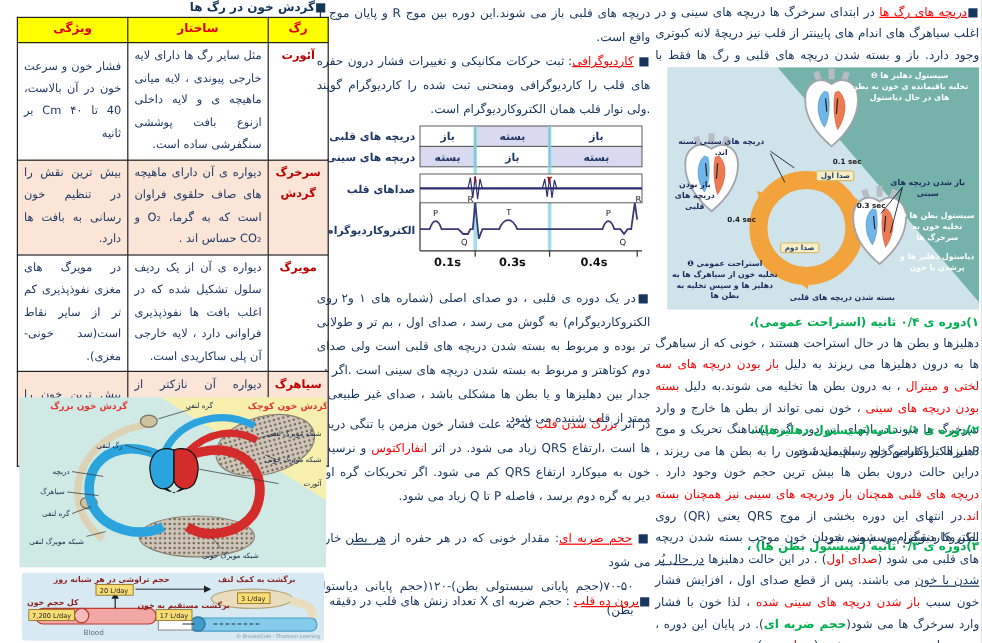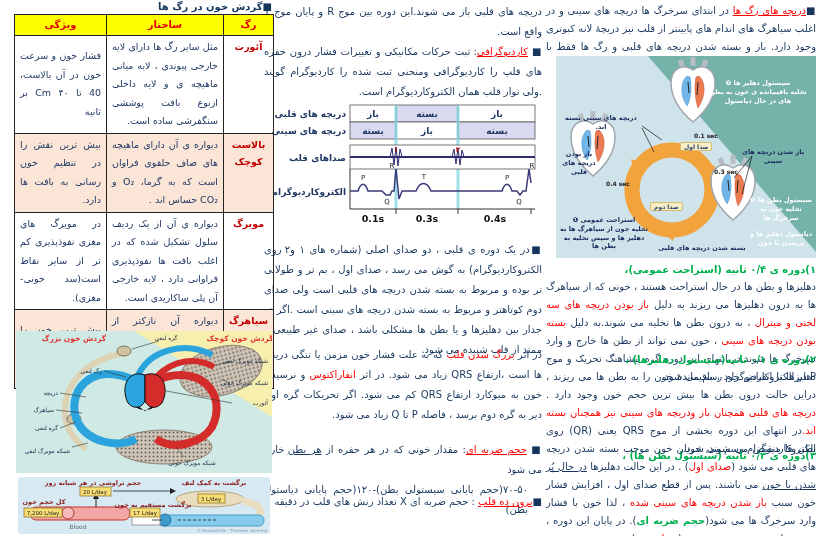--- a/index.html
+++ b/index.html
@@ -30,21 +30,21 @@
   td.bdy { color:#1f3864; text-align:justify; line-height:1.95; }
   td.ftr { width:92px; }
   tr.alt td { background:#fbe5d6; }
 
   
   .m-fig { direction:ltr; }
 
   
   .cycle { position:absolute; top:56px; right:0; width:260px; height:202px; background:#cfe4ea; overflow:hidden; direction:ltr; }
   .cl { position:absolute; font-size:6.5px; line-height:1.35; font-weight:bold; color:#1a2a5c; text-align:center; direction:rtl; }
-  .cl.white { color:#ffffff;margin-top:20px; }
+  .cl.white { color:#ffffff; }
   .chip { position:absolute; background:#f8eec6; border:1px solid #d8bc6a; border-radius:2px; font-size:6px; padding:0 3px; color:#27406e; font-weight:bold; direction:rtl; }
   .tm { position:absolute; font-size:6px; color:#1b1b1b; font-weight:bold; }
 
   
   .gh { font-size:10px; line-height:1.6; }
 </style>
 </head>
 <body>
 
 <div class="page">
@@ -193,21 +193,21 @@
         <th>رگ</th>
         <th>ساختار</th>
         <th class="ftr">ویژگی</th>
       </tr>
       <tr>
         <td class="vsl">آئورت</td>
         <td class="bdy">مثل سایر رگ ها دارای لایه خارجی پیوندی ، لایه میانی ماهیچه ی و لایه داخلی ازنوع بافت پوششی سنگفرشی ساده است.</td>
         <td class="bdy ftr">فشار خون و سرعت خون در آن بالاست، 40 تا Cm ۴۰ بر ثانیه</td>
       </tr>
       <tr class="alt">
-        <td class="vsl">بالاست کوچک</td>
+        <td class="vsl">سرخرگ گردش</td>
         <td class="bdy">دیواره ی آن دارای ماهیچه های صاف حلقوی فراوان است که به گرما، O₂ و CO₂ حساس اند .</td>
         <td class="bdy ftr">بیش ترین نقش را در تنظیم خون رسانی به بافت ها دارد.</td>
       </tr>
       <tr>
         <td class="vsl">مویرگ</td>
         <td class="bdy">دیواره ی آن از یک ردیف سلول تشکیل شده که در اغلب بافت ها نفوذپذیری فراوانی دارد ، لایه خارجی آن پلی ساکاریدی است.</td>
         <td class="bdy ftr">در مویرگ های مغزی نفوذپذیری کم تر از سایر نقاط است(سد خونی-مغزی).</td>
       </tr>
       <tr class="alt">
         <td class="vsl">سیاهرگ</td>

